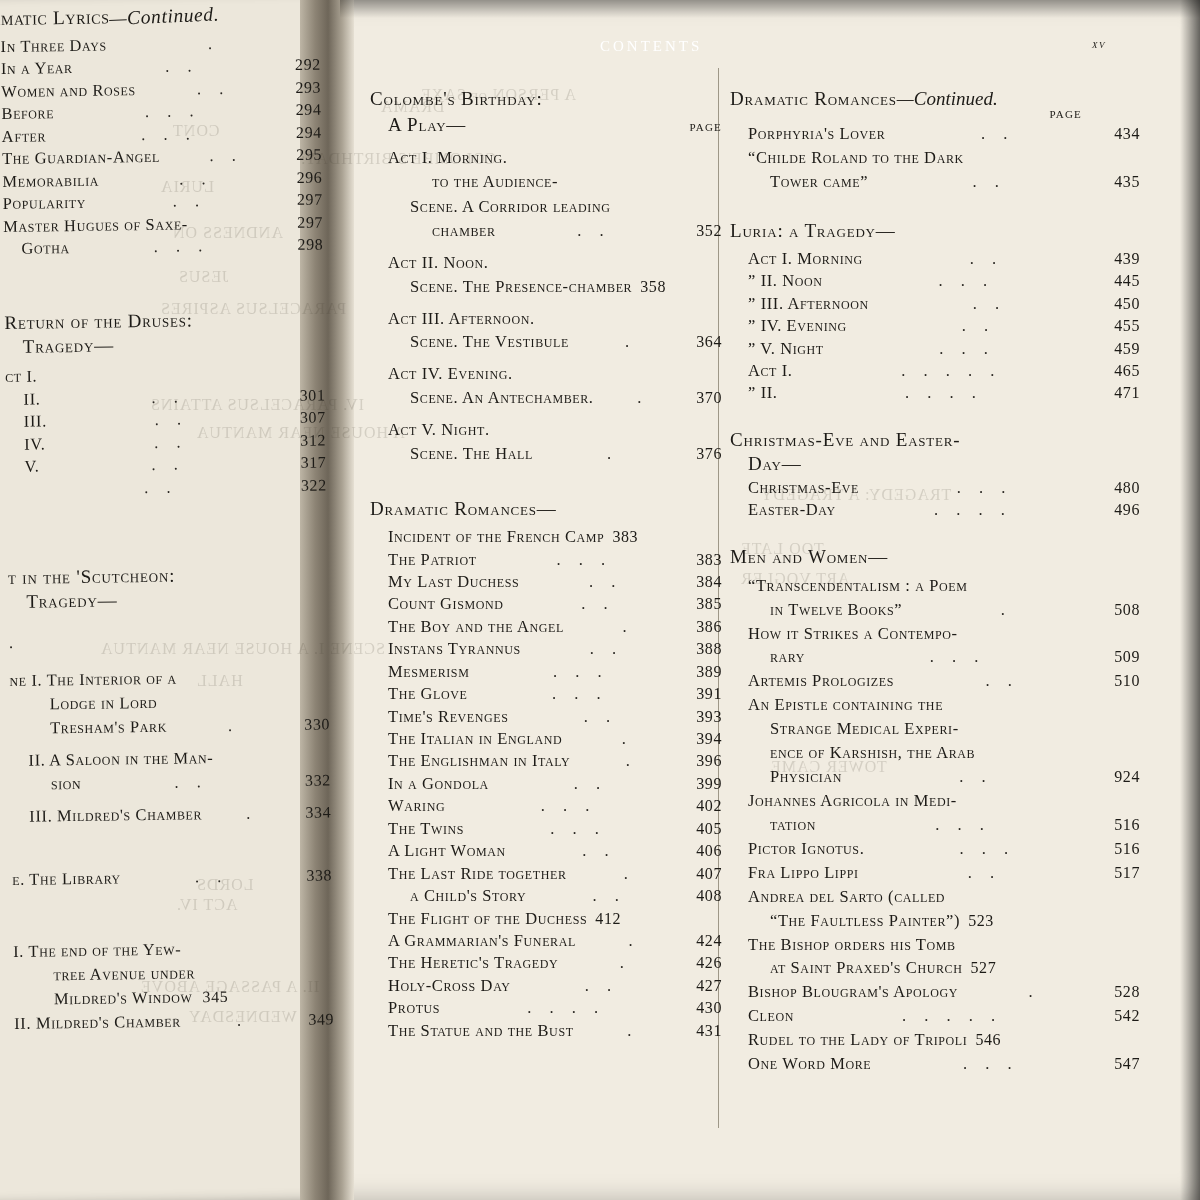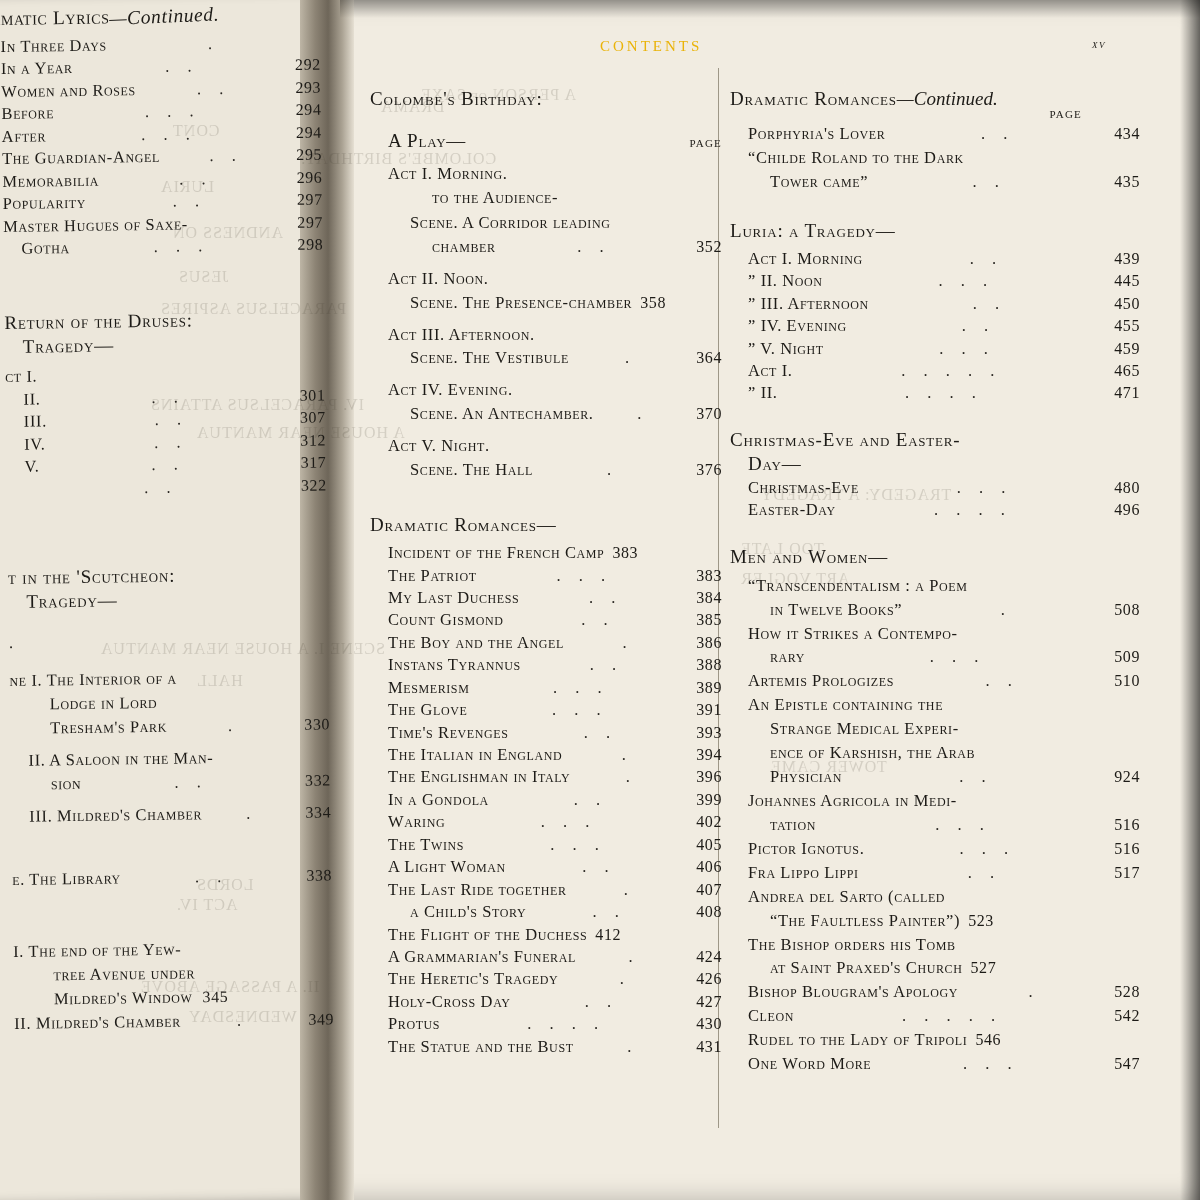--- a/index.html
+++ b/index.html
@@ -135,21 +135,21 @@
     width: 1px;
     height: 1060px;
     background: #9e9787;
   }
   .running-head {
     position: absolute;
     left: 600px;
     top: 38px;
     font-size: 15px;
     letter-spacing: 3px;
-    color: #eab308;
+    color: #ffffff;
   }
   .folio {
     position: absolute;
     left: 1092px;
     top: 36px;
     font-size: 13.5px;
     letter-spacing: 1.5px;
     color: #1d1b17;
     font-style: italic;
   }
@@ -368,21 +368,21 @@
     </div>
   </div>
 
   <div class="running-head sc">CONTENTS</div>
   <div class="folio sc">xv</div>
   <div class="divider"></div>
 
   <div class="col" id="center-col">
 
     <div class="secthead sc" style="margin-top:0">Colombe's Birthday:</div>
-    <div class="row" style="margin-top:20px">
+    <div class="row" style="margin-top:4px">
       <span class="secthead sc sub1" style="margin:0">A Play—</span>
       <span class="dots"></span>
       <span class="pagelbl sc">PAGE</span>
     </div>
 
     <div class="ll" style="margin-top:10px">
       <div class="row sc sub1 entry">
         <span class="t">Act I.  Morning.</span>
       </div>
       <div class="row sc sub3">

